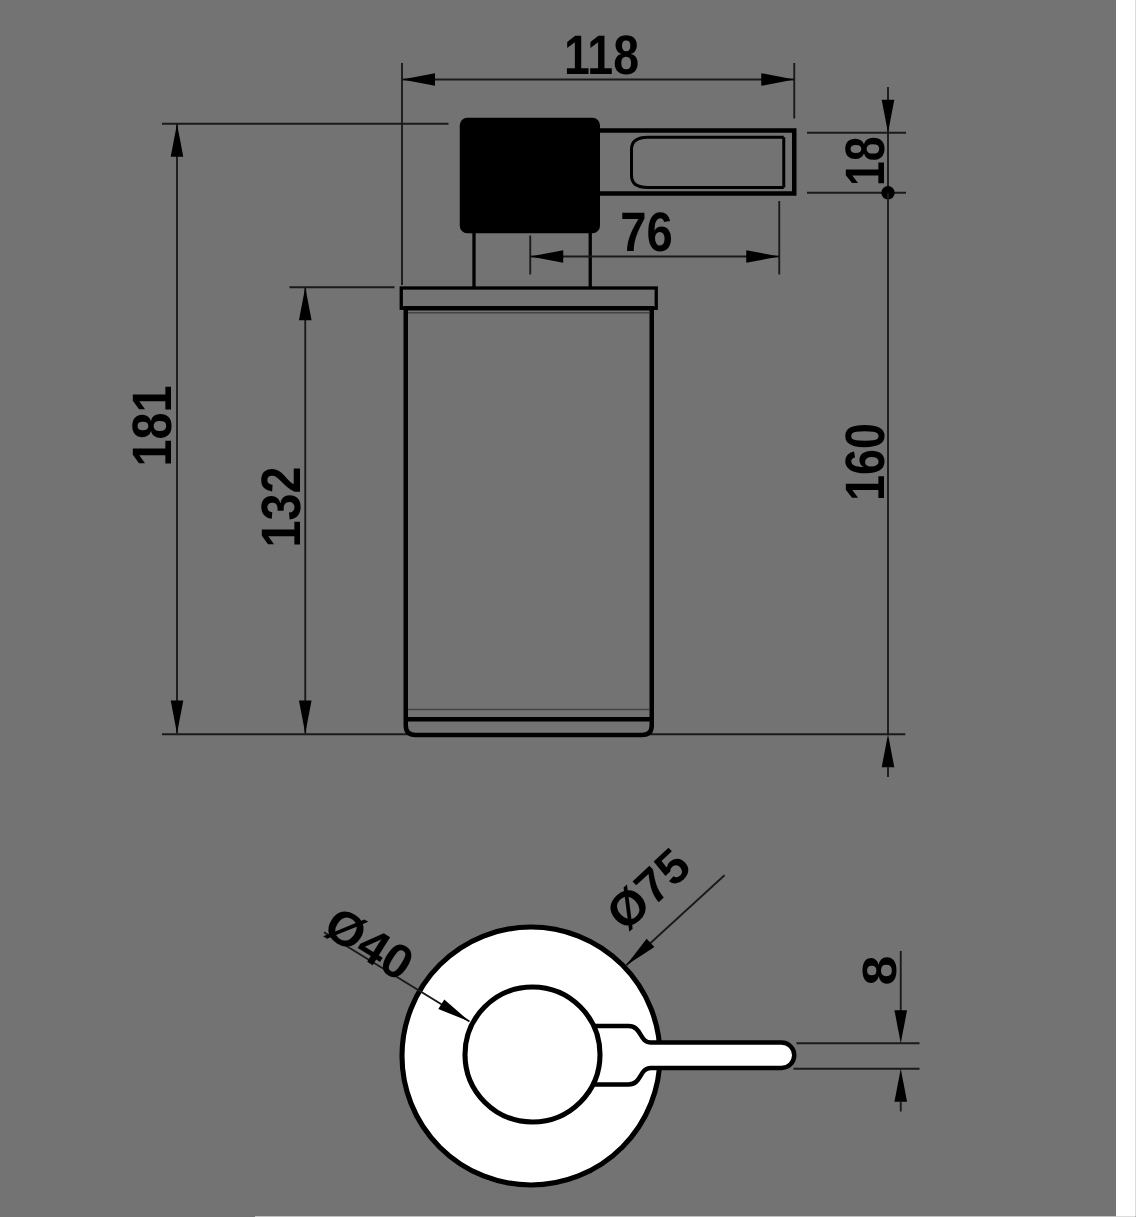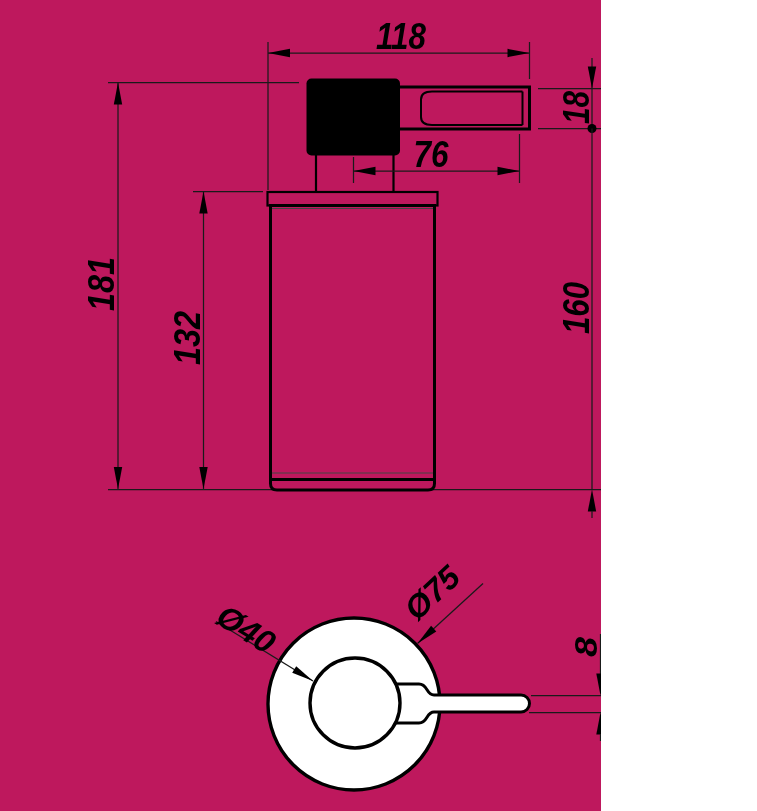--- a/index.html
+++ b/index.html
@@ -1,16 +1,16 @@
 <!DOCTYPE html>
 <html><head>
 <meta charset="utf-8">
 <style>
   html,body{margin:0;padding:0;background:#fff;}
-  .stage{width:601px;height:811px;position:relative;background:#be185d;overflow:hidden;font-style:italic;}
+  .stage{width:744px;height:811px;position:relative;background:#737373;overflow:hidden;}
   svg{display:block;}
   .thick{stroke:#000;stroke-width:3;fill:none;}
   .circ{stroke:#000;stroke-width:3.4;fill:#fff;}
   .med{stroke:#000;stroke-width:2.2;fill:none;}
   .inner2{stroke:#000;stroke-width:2;fill:none;}
   .thin{stroke:#444;stroke-width:1.1;fill:none;}
   .seam-thick{stroke:#000;stroke-width:3;fill:none;}
   .dim{stroke:#1a1a1a;stroke-width:1.25;fill:none;}
   .arrow{fill:#000;stroke:none;}
   .dimtext{font-family:"Liberation Sans",sans-serif;font-weight:bold;font-size:37px;fill:#000;}

